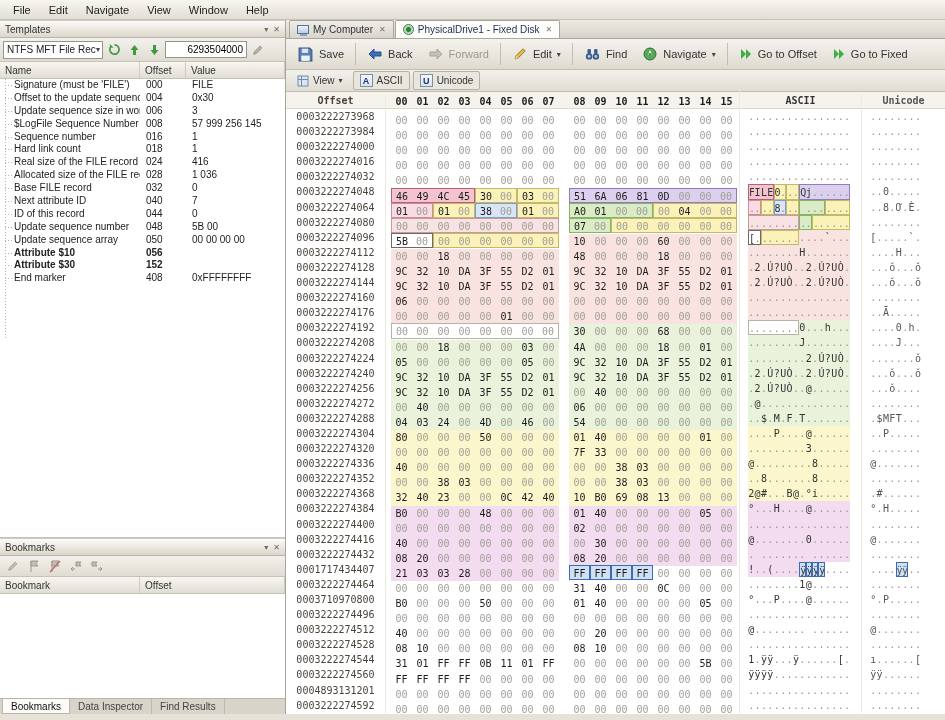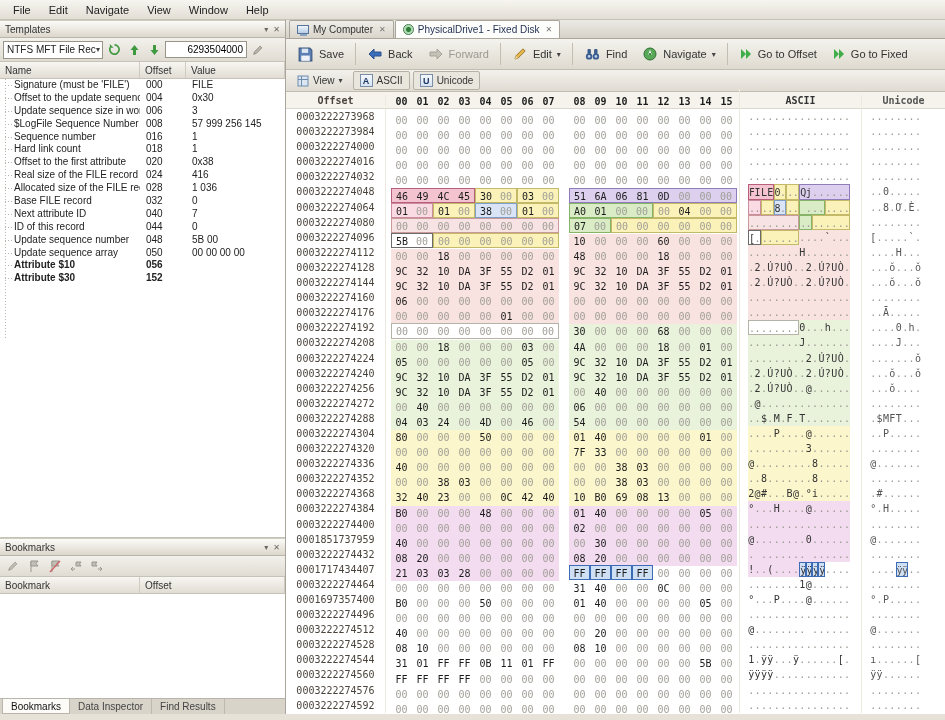--- a/index.html
+++ b/index.html
@@ -168,25 +168,20 @@
           <span class="c-name">Sequence number</span>
           <span class="c-off">016</span>
           <span class="c-val">1</span>
         </div>
         <div class="tpl-row">
           <span class="c-name">Hard link count</span>
           <span class="c-off">018</span>
           <span class="c-val">1</span>
         </div>
         <div class="tpl-row">
-          <span class="c-name">Offset to the first attribute</span>
-          <span class="c-off">020</span>
-          <span class="c-val">0x38</span>
-        </div>
-        <div class="tpl-row">
           <span class="c-name">Real size of the FILE record</span>
           <span class="c-off">024</span>
           <span class="c-val">416</span>
         </div>
         <div class="tpl-row">
           <span class="c-name">Allocated size of the FILE record</span>
           <span class="c-off">028</span>
           <span class="c-val">1 036</span>
         </div>
         <div class="tpl-row">
@@ -216,20 +211,25 @@
         </div>
         <div class="tpl-row bold">
           <span class="c-name">Attribute $10</span>
           <span class="c-off">056</span>
           <span class="c-val"></span>
         </div>
         <div class="tpl-row bold">
           <span class="c-name">Attribute $30</span>
           <span class="c-off">152</span>
           <span class="c-val"></span>
+        </div>
+        <div class="tpl-row">
+          <span class="c-name">End marker</span>
+          <span class="c-off">408</span>
+          <span class="c-val">0xFFFFFFFF</span>
         </div>
       </div>
     <div class="tpl-empty"></div>
 
     <div class="panel-hdr">
       <span>Bookmarks</span>
       <span class="hbtns">
         <span>▾</span>
         <span>✕</span>
       </span>
@@ -581,21 +581,21 @@
           <span class="hx-ascii"><span class="ach" style="background: rgb(244, 220, 240);">°</span><span class="ach dot" style="background: rgb(244, 220, 240);">.</span><span class="ach dot" style="background: rgb(244, 220, 240);">.</span><span class="ach dot" style="background: rgb(244, 220, 240);">.</span><span class="ach" style="background: rgb(244, 220, 240);">H</span><span class="ach dot" style="background: rgb(244, 220, 240);">.</span><span class="ach dot" style="background: rgb(244, 220, 240);">.</span><span class="ach dot" style="background: rgb(244, 220, 240);">.</span><span class="ach dot" style="background: rgb(244, 220, 240);">.</span><span class="ach" style="background: rgb(244, 220, 240);">@</span><span class="ach dot" style="background: rgb(244, 220, 240);">.</span><span class="ach dot" style="background: rgb(244, 220, 240);">.</span><span class="ach dot" style="background: rgb(244, 220, 240);">.</span><span class="ach dot" style="background: rgb(244, 220, 240);">.</span><span class="ach dot" style="background: rgb(244, 220, 240);">.</span><span class="ach dot" style="background: rgb(244, 220, 240);">.</span></span>
           <span class="hx-uni"><span class="uch">°</span><span class="uch dot">.</span><span class="uch">H</span><span class="uch dot">.</span><span class="uch dot">.</span><span class="uch dot">.</span><span class="uch dot">.</span><span class="uch dot">.</span></span>
         </div>
         <div class="hex-row">
           <span class="hx-off">0003222274400</span>
           <span class="hx-b-wrap"><span class="hx-b z" style="background: rgb(244, 220, 240);">00</span><span class="hx-b z" style="background: rgb(244, 220, 240);">00</span><span class="hx-b z" style="background: rgb(244, 220, 240);">00</span><span class="hx-b z" style="background: rgb(244, 220, 240);">00</span><span class="hx-b z" style="background: rgb(244, 220, 240);">00</span><span class="hx-b z" style="background: rgb(244, 220, 240);">00</span><span class="hx-b z" style="background: rgb(244, 220, 240);">00</span><span class="hx-b z" style="background: rgb(244, 220, 240);">00</span><span class="hx-gap"></span><span class="hx-b" style="background: rgb(244, 220, 240);">02</span><span class="hx-b z" style="background: rgb(244, 220, 240);">00</span><span class="hx-b z" style="background: rgb(244, 220, 240);">00</span><span class="hx-b z" style="background: rgb(244, 220, 240);">00</span><span class="hx-b z" style="background: rgb(244, 220, 240);">00</span><span class="hx-b z" style="background: rgb(244, 220, 240);">00</span><span class="hx-b z" style="background: rgb(244, 220, 240);">00</span><span class="hx-b z" style="background: rgb(244, 220, 240);">00</span></span>
           <span class="hx-ascii"><span class="ach dot" style="background: rgb(244, 220, 240);">.</span><span class="ach dot" style="background: rgb(244, 220, 240);">.</span><span class="ach dot" style="background: rgb(244, 220, 240);">.</span><span class="ach dot" style="background: rgb(244, 220, 240);">.</span><span class="ach dot" style="background: rgb(244, 220, 240);">.</span><span class="ach dot" style="background: rgb(244, 220, 240);">.</span><span class="ach dot" style="background: rgb(244, 220, 240);">.</span><span class="ach dot" style="background: rgb(244, 220, 240);">.</span><span class="ach dot" style="background: rgb(244, 220, 240);">.</span><span class="ach dot" style="background: rgb(244, 220, 240);">.</span><span class="ach dot" style="background: rgb(244, 220, 240);">.</span><span class="ach dot" style="background: rgb(244, 220, 240);">.</span><span class="ach dot" style="background: rgb(244, 220, 240);">.</span><span class="ach dot" style="background: rgb(244, 220, 240);">.</span><span class="ach dot" style="background: rgb(244, 220, 240);">.</span><span class="ach dot" style="background: rgb(244, 220, 240);">.</span></span>
           <span class="hx-uni"><span class="uch dot">.</span><span class="uch dot">.</span><span class="uch dot">.</span><span class="uch dot">.</span><span class="uch dot">.</span><span class="uch dot">.</span><span class="uch dot">.</span><span class="uch dot">.</span></span>
         </div>
         <div class="hex-row">
-          <span class="hx-off">0001851737959</span>
+          <span class="hx-off">0003222274416</span>
           <span class="hx-b-wrap"><span class="hx-b" style="background: rgb(244, 220, 240);">40</span><span class="hx-b z" style="background: rgb(244, 220, 240);">00</span><span class="hx-b z" style="background: rgb(244, 220, 240);">00</span><span class="hx-b z" style="background: rgb(244, 220, 240);">00</span><span class="hx-b z" style="background: rgb(244, 220, 240);">00</span><span class="hx-b z" style="background: rgb(244, 220, 240);">00</span><span class="hx-b z" style="background: rgb(244, 220, 240);">00</span><span class="hx-b z" style="background: rgb(244, 220, 240);">00</span><span class="hx-gap"></span><span class="hx-b z" style="background: rgb(244, 220, 240);">00</span><span class="hx-b" style="background: rgb(244, 220, 240);">30</span><span class="hx-b z" style="background: rgb(244, 220, 240);">00</span><span class="hx-b z" style="background: rgb(244, 220, 240);">00</span><span class="hx-b z" style="background: rgb(244, 220, 240);">00</span><span class="hx-b z" style="background: rgb(244, 220, 240);">00</span><span class="hx-b z" style="background: rgb(244, 220, 240);">00</span><span class="hx-b z" style="background: rgb(244, 220, 240);">00</span></span>
           <span class="hx-ascii"><span class="ach" style="background: rgb(244, 220, 240);">@</span><span class="ach dot" style="background: rgb(244, 220, 240);">.</span><span class="ach dot" style="background: rgb(244, 220, 240);">.</span><span class="ach dot" style="background: rgb(244, 220, 240);">.</span><span class="ach dot" style="background: rgb(244, 220, 240);">.</span><span class="ach dot" style="background: rgb(244, 220, 240);">.</span><span class="ach dot" style="background: rgb(244, 220, 240);">.</span><span class="ach dot" style="background: rgb(244, 220, 240);">.</span><span class="ach dot" style="background: rgb(244, 220, 240);">.</span><span class="ach" style="background: rgb(244, 220, 240);">0</span><span class="ach dot" style="background: rgb(244, 220, 240);">.</span><span class="ach dot" style="background: rgb(244, 220, 240);">.</span><span class="ach dot" style="background: rgb(244, 220, 240);">.</span><span class="ach dot" style="background: rgb(244, 220, 240);">.</span><span class="ach dot" style="background: rgb(244, 220, 240);">.</span><span class="ach dot" style="background: rgb(244, 220, 240);">.</span></span>
           <span class="hx-uni"><span class="uch">@</span><span class="uch dot">.</span><span class="uch dot">.</span><span class="uch dot">.</span><span class="uch dot">.</span><span class="uch dot">.</span><span class="uch dot">.</span><span class="uch dot">.</span></span>
         </div>
         <div class="hex-row">
           <span class="hx-off">0003222274432</span>
           <span class="hx-b-wrap"><span class="hx-b" style="background: rgb(244, 220, 240);">08</span><span class="hx-b" style="background: rgb(244, 220, 240);">20</span><span class="hx-b z" style="background: rgb(244, 220, 240);">00</span><span class="hx-b z" style="background: rgb(244, 220, 240);">00</span><span class="hx-b z" style="background: rgb(244, 220, 240);">00</span><span class="hx-b z" style="background: rgb(244, 220, 240);">00</span><span class="hx-b z" style="background: rgb(244, 220, 240);">00</span><span class="hx-b z" style="background: rgb(244, 220, 240);">00</span><span class="hx-gap"></span><span class="hx-b" style="background: rgb(244, 220, 240);">08</span><span class="hx-b" style="background: rgb(244, 220, 240);">20</span><span class="hx-b z" style="background: rgb(244, 220, 240);">00</span><span class="hx-b z" style="background: rgb(244, 220, 240);">00</span><span class="hx-b z" style="background: rgb(244, 220, 240);">00</span><span class="hx-b z" style="background: rgb(244, 220, 240);">00</span><span class="hx-b z" style="background: rgb(244, 220, 240);">00</span><span class="hx-b z" style="background: rgb(244, 220, 240);">00</span></span>
           <span class="hx-ascii"><span class="ach dot" style="background: rgb(244, 220, 240);">.</span><span class="ach" style="background: rgb(244, 220, 240);"> </span><span class="ach dot" style="background: rgb(244, 220, 240);">.</span><span class="ach dot" style="background: rgb(244, 220, 240);">.</span><span class="ach dot" style="background: rgb(244, 220, 240);">.</span><span class="ach dot" style="background: rgb(244, 220, 240);">.</span><span class="ach dot" style="background: rgb(244, 220, 240);">.</span><span class="ach dot" style="background: rgb(244, 220, 240);">.</span><span class="ach dot" style="background: rgb(244, 220, 240);">.</span><span class="ach" style="background: rgb(244, 220, 240);"> </span><span class="ach dot" style="background: rgb(244, 220, 240);">.</span><span class="ach dot" style="background: rgb(244, 220, 240);">.</span><span class="ach dot" style="background: rgb(244, 220, 240);">.</span><span class="ach dot" style="background: rgb(244, 220, 240);">.</span><span class="ach dot" style="background: rgb(244, 220, 240);">.</span><span class="ach dot" style="background: rgb(244, 220, 240);">.</span></span>
           <span class="hx-uni"><span class="uch dot">.</span><span class="uch dot">.</span><span class="uch dot">.</span><span class="uch dot">.</span><span class="uch dot">.</span><span class="uch dot">.</span><span class="uch dot">.</span><span class="uch dot">.</span></span>
         </div>
@@ -605,21 +605,21 @@
           <span class="hx-ascii"><span class="ach" style="background: rgb(244, 220, 240);">!</span><span class="ach dot" style="background: rgb(244, 220, 240);">.</span><span class="ach dot" style="background: rgb(244, 220, 240);">.</span><span class="ach" style="background: rgb(244, 220, 240);">(</span><span class="ach dot" style="background: rgb(244, 220, 240);">.</span><span class="ach dot" style="background: rgb(244, 220, 240);">.</span><span class="ach dot" style="background: rgb(244, 220, 240);">.</span><span class="ach dot" style="background: rgb(244, 220, 240);">.</span><span class="ach" style="background: rgb(207, 224, 245); border-width: 1px; border-style: solid; border-color: rgb(60, 108, 181);">ÿ</span><span class="ach" style="background: rgb(207, 224, 245); border-width: 1px; border-style: solid; border-color: rgb(60, 108, 181);">ÿ</span><span class="ach" style="background: rgb(207, 224, 245); border-width: 1px; border-style: solid; border-color: rgb(60, 108, 181);">ÿ</span><span class="ach" style="background: rgb(207, 224, 245); border-width: 1px; border-style: solid; border-color: rgb(60, 108, 181);">ÿ</span><span class="ach dot">.</span><span class="ach dot">.</span><span class="ach dot">.</span><span class="ach dot">.</span></span>
           <span class="hx-uni"><span class="uch dot">.</span><span class="uch dot">.</span><span class="uch dot">.</span><span class="uch dot">.</span><span class="uch" style="background: rgb(207, 224, 245); border-top: 1px solid rgb(60, 108, 181); border-bottom: 1px solid rgb(60, 108, 181); border-left: 1px solid rgb(60, 108, 181);">ÿ</span><span class="uch" style="background: rgb(207, 224, 245); border-top: 1px solid rgb(60, 108, 181); border-bottom: 1px solid rgb(60, 108, 181); border-right: 1px solid rgb(60, 108, 181);">ÿ</span><span class="uch dot">.</span><span class="uch dot">.</span></span>
         </div>
         <div class="hex-row">
           <span class="hx-off">0003222274464</span>
           <span class="hx-b-wrap"><span class="hx-b z">00</span><span class="hx-b z">00</span><span class="hx-b z">00</span><span class="hx-b z">00</span><span class="hx-b z">00</span><span class="hx-b z">00</span><span class="hx-b z">00</span><span class="hx-b z">00</span><span class="hx-gap"></span><span class="hx-b">31</span><span class="hx-b">40</span><span class="hx-b z">00</span><span class="hx-b z">00</span><span class="hx-b">0C</span><span class="hx-b z">00</span><span class="hx-b z">00</span><span class="hx-b z">00</span></span>
           <span class="hx-ascii"><span class="ach dot">.</span><span class="ach dot">.</span><span class="ach dot">.</span><span class="ach dot">.</span><span class="ach dot">.</span><span class="ach dot">.</span><span class="ach dot">.</span><span class="ach dot">.</span><span class="ach">1</span><span class="ach">@</span><span class="ach dot">.</span><span class="ach dot">.</span><span class="ach dot">.</span><span class="ach dot">.</span><span class="ach dot">.</span><span class="ach dot">.</span></span>
           <span class="hx-uni"><span class="uch dot">.</span><span class="uch dot">.</span><span class="uch dot">.</span><span class="uch dot">.</span><span class="uch dot">.</span><span class="uch dot">.</span><span class="uch dot">.</span><span class="uch dot">.</span></span>
         </div>
         <div class="hex-row">
-          <span class="hx-off">0001697357400</span>
+          <span class="hx-off">0003710970800</span>
           <span class="hx-b-wrap"><span class="hx-b">B0</span><span class="hx-b z">00</span><span class="hx-b z">00</span><span class="hx-b z">00</span><span class="hx-b">50</span><span class="hx-b z">00</span><span class="hx-b z">00</span><span class="hx-b z">00</span><span class="hx-gap"></span><span class="hx-b">01</span><span class="hx-b">40</span><span class="hx-b z">00</span><span class="hx-b z">00</span><span class="hx-b z">00</span><span class="hx-b z">00</span><span class="hx-b">05</span><span class="hx-b z">00</span></span>
           <span class="hx-ascii"><span class="ach">°</span><span class="ach dot">.</span><span class="ach dot">.</span><span class="ach dot">.</span><span class="ach">P</span><span class="ach dot">.</span><span class="ach dot">.</span><span class="ach dot">.</span><span class="ach dot">.</span><span class="ach">@</span><span class="ach dot">.</span><span class="ach dot">.</span><span class="ach dot">.</span><span class="ach dot">.</span><span class="ach dot">.</span><span class="ach dot">.</span></span>
           <span class="hx-uni"><span class="uch">°</span><span class="uch dot">.</span><span class="uch">P</span><span class="uch dot">.</span><span class="uch dot">.</span><span class="uch dot">.</span><span class="uch dot">.</span><span class="uch dot">.</span></span>
         </div>
         <div class="hex-row">
           <span class="hx-off">0003222274496</span>
           <span class="hx-b-wrap"><span class="hx-b z">00</span><span class="hx-b z">00</span><span class="hx-b z">00</span><span class="hx-b z">00</span><span class="hx-b z">00</span><span class="hx-b z">00</span><span class="hx-b z">00</span><span class="hx-b z">00</span><span class="hx-gap"></span><span class="hx-b z">00</span><span class="hx-b z">00</span><span class="hx-b z">00</span><span class="hx-b z">00</span><span class="hx-b z">00</span><span class="hx-b z">00</span><span class="hx-b z">00</span><span class="hx-b z">00</span></span>
           <span class="hx-ascii"><span class="ach dot">.</span><span class="ach dot">.</span><span class="ach dot">.</span><span class="ach dot">.</span><span class="ach dot">.</span><span class="ach dot">.</span><span class="ach dot">.</span><span class="ach dot">.</span><span class="ach dot">.</span><span class="ach dot">.</span><span class="ach dot">.</span><span class="ach dot">.</span><span class="ach dot">.</span><span class="ach dot">.</span><span class="ach dot">.</span><span class="ach dot">.</span></span>
           <span class="hx-uni"><span class="uch dot">.</span><span class="uch dot">.</span><span class="uch dot">.</span><span class="uch dot">.</span><span class="uch dot">.</span><span class="uch dot">.</span><span class="uch dot">.</span><span class="uch dot">.</span></span>
         </div>
@@ -641,21 +641,21 @@
           <span class="hx-ascii"><span class="ach">1</span><span class="ach dot">.</span><span class="ach">ÿ</span><span class="ach">ÿ</span><span class="ach dot">.</span><span class="ach dot">.</span><span class="ach dot">.</span><span class="ach">ÿ</span><span class="ach dot">.</span><span class="ach dot">.</span><span class="ach dot">.</span><span class="ach dot">.</span><span class="ach dot">.</span><span class="ach dot">.</span><span class="ach">[</span><span class="ach dot">.</span></span>
           <span class="hx-uni"><span class="uch">ı</span><span class="uch dot">.</span><span class="uch dot">.</span><span class="uch dot">.</span><span class="uch dot">.</span><span class="uch dot">.</span><span class="uch dot">.</span><span class="uch">[</span></span>
         </div>
         <div class="hex-row">
           <span class="hx-off">0003222274560</span>
           <span class="hx-b-wrap"><span class="hx-b">FF</span><span class="hx-b">FF</span><span class="hx-b">FF</span><span class="hx-b">FF</span><span class="hx-b z">00</span><span class="hx-b z">00</span><span class="hx-b z">00</span><span class="hx-b z">00</span><span class="hx-gap"></span><span class="hx-b z">00</span><span class="hx-b z">00</span><span class="hx-b z">00</span><span class="hx-b z">00</span><span class="hx-b z">00</span><span class="hx-b z">00</span><span class="hx-b z">00</span><span class="hx-b z">00</span></span>
           <span class="hx-ascii"><span class="ach">ÿ</span><span class="ach">ÿ</span><span class="ach">ÿ</span><span class="ach">ÿ</span><span class="ach dot">.</span><span class="ach dot">.</span><span class="ach dot">.</span><span class="ach dot">.</span><span class="ach dot">.</span><span class="ach dot">.</span><span class="ach dot">.</span><span class="ach dot">.</span><span class="ach dot">.</span><span class="ach dot">.</span><span class="ach dot">.</span><span class="ach dot">.</span></span>
           <span class="hx-uni"><span class="uch">ÿ</span><span class="uch">ÿ</span><span class="uch dot">.</span><span class="uch dot">.</span><span class="uch dot">.</span><span class="uch dot">.</span><span class="uch dot">.</span><span class="uch dot">.</span></span>
         </div>
         <div class="hex-row">
-          <span class="hx-off">0003222274576</span>
+          <span class="hx-off">0004893131201</span>
           <span class="hx-b-wrap"><span class="hx-b z">00</span><span class="hx-b z">00</span><span class="hx-b z">00</span><span class="hx-b z">00</span><span class="hx-b z">00</span><span class="hx-b z">00</span><span class="hx-b z">00</span><span class="hx-b z">00</span><span class="hx-gap"></span><span class="hx-b z">00</span><span class="hx-b z">00</span><span class="hx-b z">00</span><span class="hx-b z">00</span><span class="hx-b z">00</span><span class="hx-b z">00</span><span class="hx-b z">00</span><span class="hx-b z">00</span></span>
           <span class="hx-ascii"><span class="ach dot">.</span><span class="ach dot">.</span><span class="ach dot">.</span><span class="ach dot">.</span><span class="ach dot">.</span><span class="ach dot">.</span><span class="ach dot">.</span><span class="ach dot">.</span><span class="ach dot">.</span><span class="ach dot">.</span><span class="ach dot">.</span><span class="ach dot">.</span><span class="ach dot">.</span><span class="ach dot">.</span><span class="ach dot">.</span><span class="ach dot">.</span></span>
           <span class="hx-uni"><span class="uch dot">.</span><span class="uch dot">.</span><span class="uch dot">.</span><span class="uch dot">.</span><span class="uch dot">.</span><span class="uch dot">.</span><span class="uch dot">.</span><span class="uch dot">.</span></span>
         </div>
         <div class="hex-row">
           <span class="hx-off">0003222274592</span>
           <span class="hx-b-wrap"><span class="hx-b z">00</span><span class="hx-b z">00</span><span class="hx-b z">00</span><span class="hx-b z">00</span><span class="hx-b z">00</span><span class="hx-b z">00</span><span class="hx-b z">00</span><span class="hx-b z">00</span><span class="hx-gap"></span><span class="hx-b z">00</span><span class="hx-b z">00</span><span class="hx-b z">00</span><span class="hx-b z">00</span><span class="hx-b z">00</span><span class="hx-b z">00</span><span class="hx-b z">00</span><span class="hx-b z">00</span></span>
           <span class="hx-ascii"><span class="ach dot">.</span><span class="ach dot">.</span><span class="ach dot">.</span><span class="ach dot">.</span><span class="ach dot">.</span><span class="ach dot">.</span><span class="ach dot">.</span><span class="ach dot">.</span><span class="ach dot">.</span><span class="ach dot">.</span><span class="ach dot">.</span><span class="ach dot">.</span><span class="ach dot">.</span><span class="ach dot">.</span><span class="ach dot">.</span><span class="ach dot">.</span></span>
           <span class="hx-uni"><span class="uch dot">.</span><span class="uch dot">.</span><span class="uch dot">.</span><span class="uch dot">.</span><span class="uch dot">.</span><span class="uch dot">.</span><span class="uch dot">.</span><span class="uch dot">.</span></span>
         </div>

